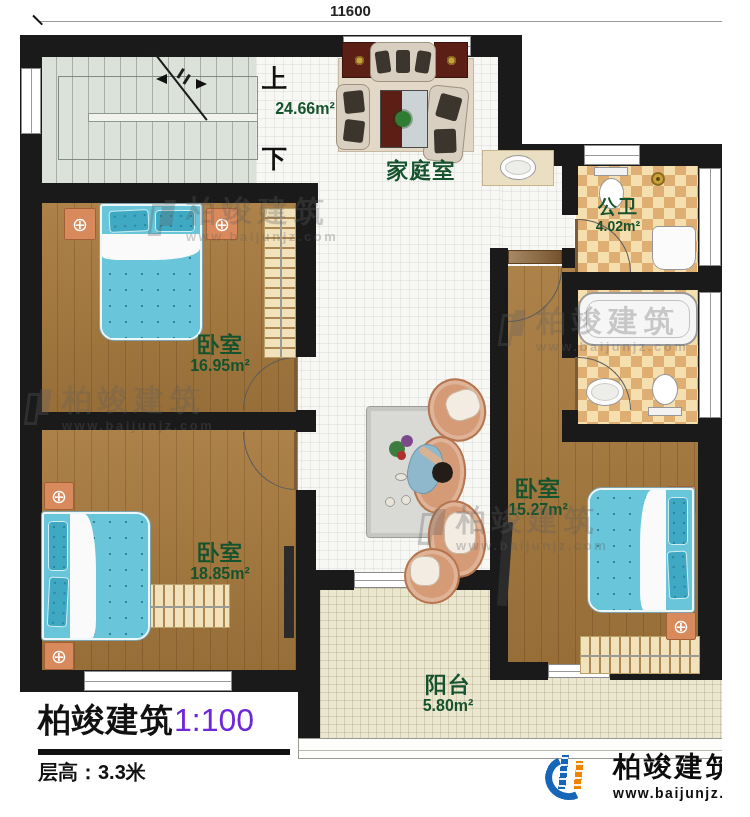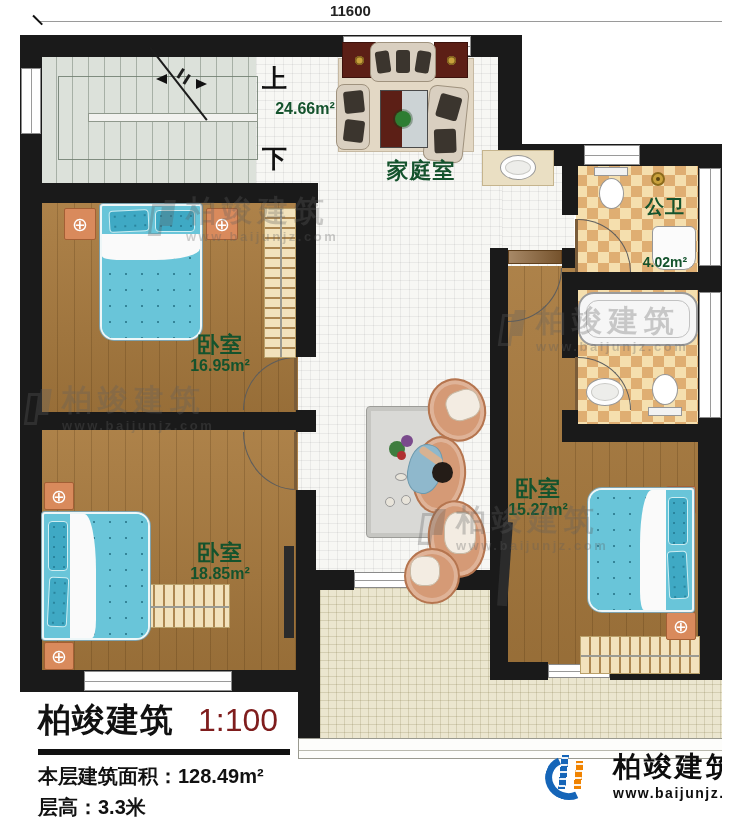--- a/index.html
+++ b/index.html
@@ -130,21 +130,21 @@
   .dim-tick{width:13px;height:2.4px;background:#111;transform:rotate(45deg);}
 
   .watermark{display:flex;align-items:center;gap:8px;opacity:.30;color:#5f5f5f;pointer-events:none;}
   .wm-glyph{position:relative;width:30px;height:40px;flex:none;}
   .wm-glyph .g1{position:absolute;left:2px;top:4px;width:13px;height:32px;border:3px solid currentColor;transform:skewX(-8deg);}
   .wm-glyph .g2{position:absolute;left:15px;top:0;width:11px;height:26px;background:currentColor;transform:skewX(-8deg);}
   .wm-text1{font-size:30px;font-weight:700;letter-spacing:6px;line-height:1;}
   .wm-text2{font-size:13px;font-weight:700;letter-spacing:2.5px;line-height:1;margin-top:4px;}
 
   .tb-title{font-size:33px;font-weight:700;color:#111;letter-spacing:1px;}
-  .tb-scale{font-size:32px;font-weight:400;color:#7f1d1d;margin-left:24px;}
+  .tb-scale{font-size:32px;font-weight:400;color:#6d28d9;}
   .tb-rule{background:#111;}
   .tb-line{font-size:20px;font-weight:700;color:#111;}
   .tb-value{font-size:20px;font-weight:700;color:#111;}
 
   .logo{display:flex;align-items:center;gap:10px;}
   .logo-glyph{position:relative;width:58px;height:56px;flex:none;}
   .logo-swoosh{position:absolute;left:0;top:8px;width:46px;height:44px;border:7px solid var(--brand-blue);
     border-radius:50%;border-top-color:transparent;border-right-color:transparent;transform:rotate(20deg);}
   .logo-bldg-o{position:absolute;left:26px;top:10px;width:15px;height:34px;background:var(--brand-orange);transform:skewX(-6deg);
     background-image:repeating-linear-gradient(180deg,transparent 0 5px,rgba(255,255,255,.9) 5px 7px);background-clip:content-box;padding:3px 4px;}
@@ -333,35 +333,39 @@
   <div class="person-body" style="left:408px;top:444px;width:34px;height:50px;transform:rotate(14deg);"></div>
   <div class="person-arm" style="left:418px;top:452px;width:26px;height:8px;transform:rotate(35deg);"></div>
   <div class="person-head" style="left:432px;top:462px;width:21px;height:21px;"></div>
 
   <div class="abs room-label" style="left:250px;top:100px;width:110px;">
     <span class="room-area">24.66m²</span>
   </div>
   <div class="abs room-label" style="left:364px;top:146px;width:114px;margin-top:12px;">
     <span class="room-name">家庭室</span>
   </div>
-  <div class="abs room-label small" style="left:615px;top:196px;width:100px;gap:36px;">
+  <div class="abs room-label small" style="left:568px;top:196px;width:100px;">
     <span class="room-name">公卫</span>
     <span class="room-area">4.02m²</span>
   </div>
   <div class="abs room-label" style="left:155px;top:332px;width:130px;">
     <span class="room-name">卧室</span>
     <span class="room-area">16.95m²</span>
   </div>
   <div class="abs room-label" style="left:160px;top:540px;width:120px;">
     <span class="room-name">卧室</span>
     <span class="room-area">18.85m²</span>
   </div>
   <div class="abs room-label" style="left:488px;top:476px;width:100px;">
     <span class="room-name">卧室</span>
     <span class="room-area">15.27m²</span>
+  </div>
+  <div class="abs room-label" style="left:388px;top:672px;width:120px;">
+    <span class="room-name">阳台</span>
+    <span class="room-area">5.80m²</span>
   </div>
 
   <div class="abs watermark" style="left:148px;top:196px;">
     <div class="wm-glyph">
         <div class="g1"></div>
         <div class="g2"></div>
       </div>
     <div>
         <div class="wm-text1">柏竣建筑</div>
          <div class="wm-text2">www.baijunjz.com</div>
@@ -396,23 +400,20 @@
         <div class="wm-text1">柏竣建筑</div>
          <div class="wm-text2">www.baijunjz.com</div>
       </div>
   </div>
 
   <div class="abs" style="left:38px;top:698px;">
     <div>
       <span class="tb-title">柏竣建筑</span><span class="tb-scale">1:100</span>
     </div>
     <div class="tb-rule" style="width:252px;height:6px;margin-top:6px;"></div>
-    <div style="margin-top:8px;">
-      <span class="tb-line">本层建筑面积：</span><span class="tb-value">128.49m²</span>
-    </div>
     <div style="margin-top:4px;">
       <span class="tb-line">层高：</span><span class="tb-value">3.3米</span>
     </div>
   </div>
 
   <div class="abs logo" style="left:545px;top:748px;">
     <div class="logo-glyph">
       <div class="logo-swoosh"></div>
       <div class="logo-bldg-b"></div>
       <div class="logo-bldg-o"></div>

